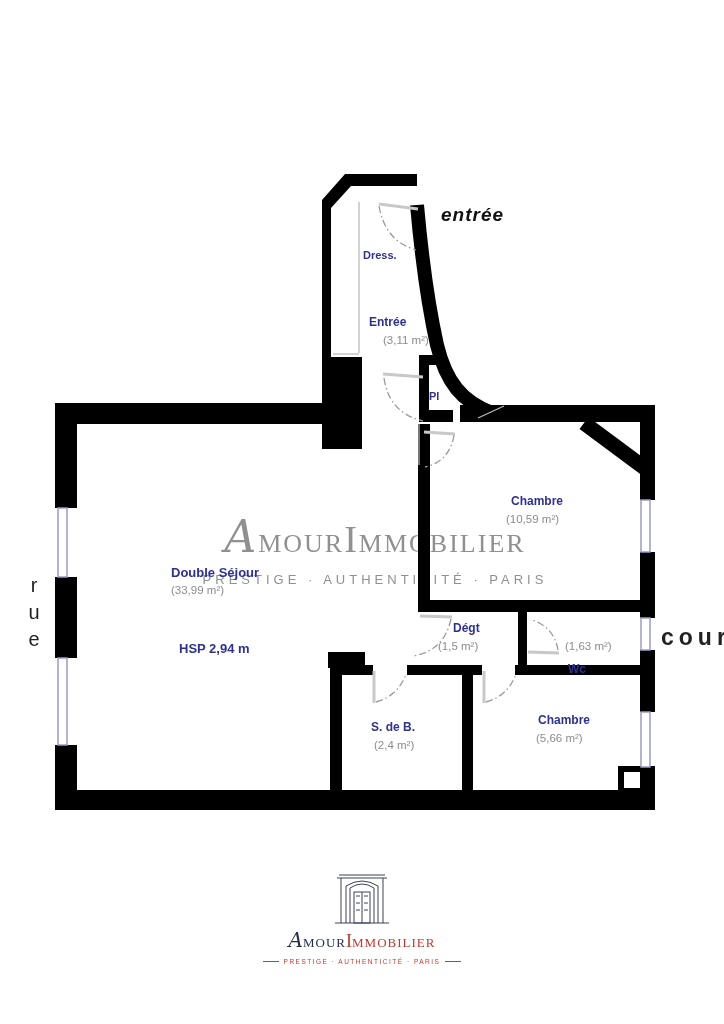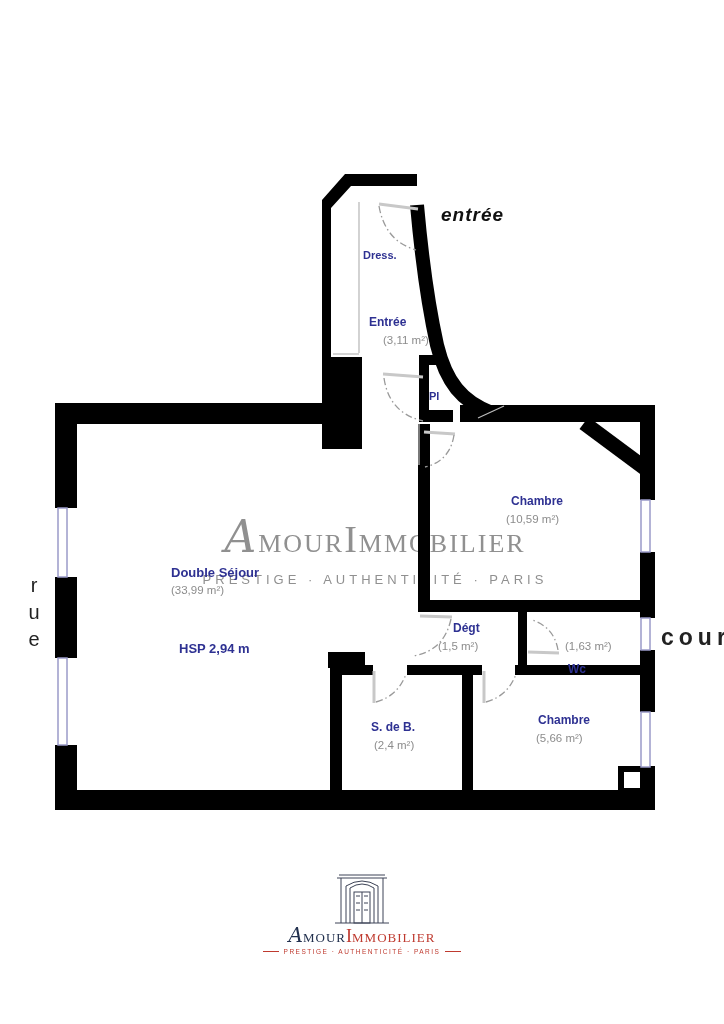--- a/index.html
+++ b/index.html
@@ -44,21 +44,21 @@
   .wm-i { font-size:38px; }
   .wm-tagline { display:flex; align-items:center; justify-content:center; gap:9px; margin-top:2px; }
   .wm-tagline-text { font-size:13px; letter-spacing:4px; white-space:nowrap; }
   .wm-rule { width:30px; height:0; border-top:1.5px solid #9a9a9a; }
 
   
   .footer-logo {
     position:absolute; left:0; top:872px; width:724px; z-index:3;
     display:flex; flex-direction:column; align-items:center;
   }
-  .fl-brand { font-family:"Liberation Serif", serif; white-space:nowrap; line-height:19px; margin-top:2px; }
+  .fl-brand { font-family:"Liberation Serif", serif; white-space:nowrap; line-height:28px; margin-top:2px; }
   .fl-a { font-family:"DejaVu Serif", serif; font-style:italic; font-size:20px; color:#22304e; }
   .fl-amour { font-size:13px; color:#22304e; letter-spacing:1px; }
   .fl-i { font-size:18px; color:#bf3a2f; }
   .fl-immo { font-size:13px; color:#bf3a2f; letter-spacing:1px; }
   .fl-tagline { display:flex; align-items:center; gap:5px; margin-top:1px; }
   .fl-tagline-text { font-size:6.5px; color:#bf3a2f; letter-spacing:1.5px; white-space:nowrap; }
   .fl-rule { width:16px; height:0; border-top:1px solid #bf3a2f; }
 </style>
 </head>
 <body>

